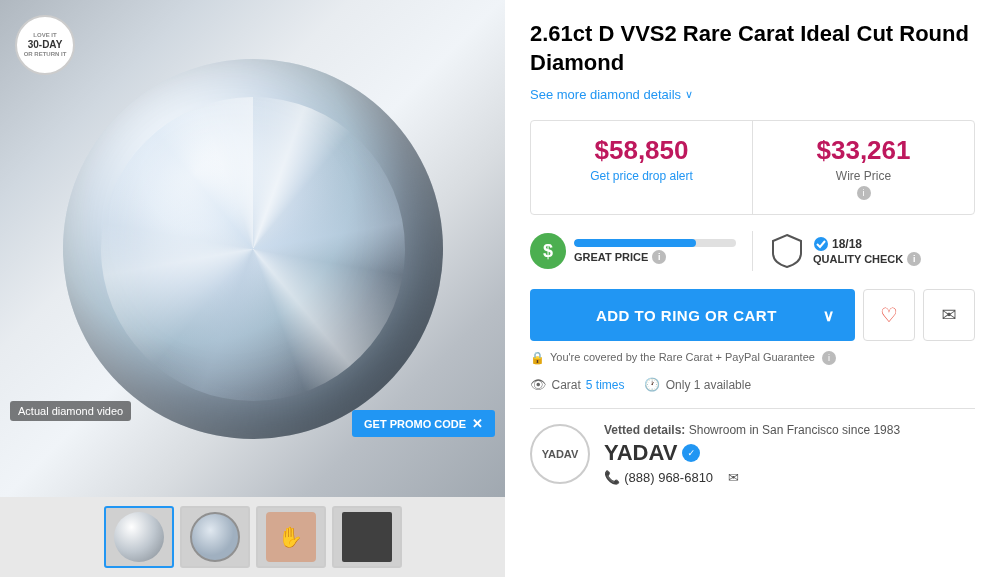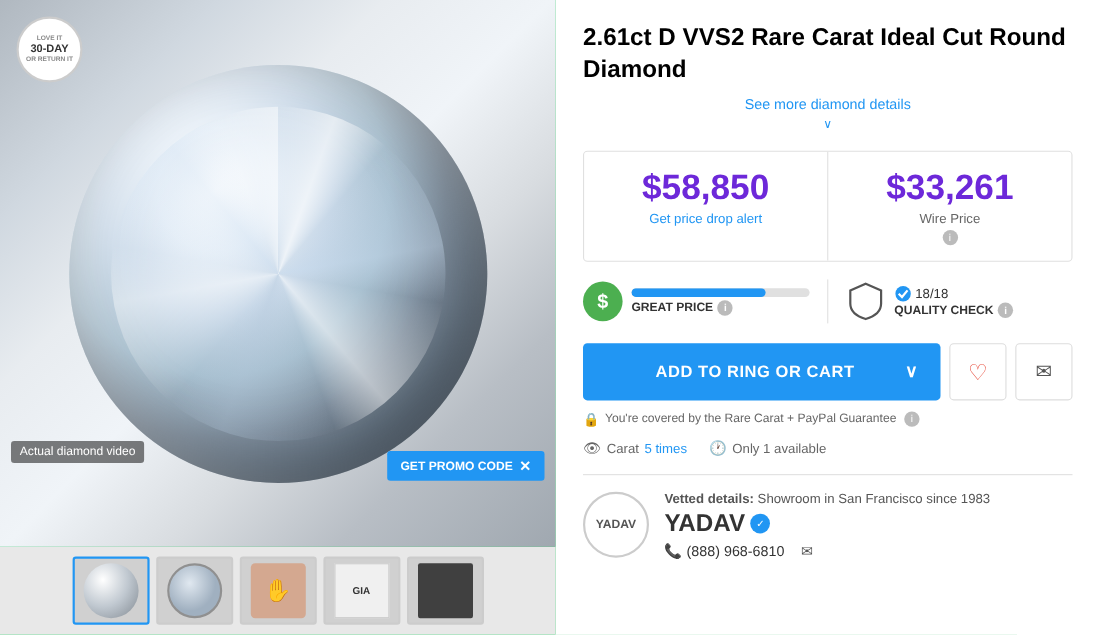--- a/index.html
+++ b/index.html
@@ -1,20 +1,20 @@
 <!DOCTYPE html>
 <html><head>
   <meta charset="utf-8">
   <style>
     * { box-sizing: border-box; margin: 0; padding: 0; }
     body { font-family: Arial, sans-serif; background: #f5f5f5; color: #333; font-size: 14px; }
     .page { width: 1000px; height: 577px; background: #fff; display: flex; overflow: hidden; }
     
     
-    .left-panel { width: 505px; flex-shrink: 0; display: flex; flex-direction: column; background: #22c55e; position: relative; }
+    .left-panel { width: 505px; flex-shrink: 0; display: flex; flex-direction: column; background: #a3a3a3; position: relative; }
     .diamond-image { flex: 1; background: linear-gradient(135deg, #b0b8c0 0%, #d0d8e0 20%, #e8ecf0 35%, #f0f4f8 50%, #d8dce0 65%, #b8bec5 80%, #a0a8b0 100%); display: flex; align-items: center; justify-content: center; position: relative; overflow: hidden; }
     
     
     .diamond-visual { width: 380px; height: 380px; border-radius: 50%; background: radial-gradient(ellipse at 35% 30%, #ffffff 0%, #e8f0f8 15%, #c8d8e8 30%, #a8c0d0 45%, #8090a0 60%, #607080 75%, #405060 90%); position: relative; overflow: hidden; box-shadow: inset -20px -20px 60px rgba(0,0,0,0.3), inset 20px 20px 60px rgba(255,255,255,0.5); }
     .diamond-visual::before { content: ''; position: absolute; top: 10%; left: 10%; right: 10%; bottom: 10%; border-radius: 50%; background: conic-gradient(from 0deg, transparent 0deg, rgba(255,255,255,0.6) 20deg, transparent 40deg, rgba(200,220,240,0.4) 80deg, transparent 100deg, rgba(255,255,255,0.5) 140deg, transparent 160deg, rgba(180,200,220,0.3) 200deg, transparent 220deg, rgba(255,255,255,0.4) 260deg, transparent 280deg, rgba(200,220,240,0.3) 320deg, transparent 340deg, rgba(255,255,255,0.5) 360deg); }
     
     .badge-30day { position: absolute; top: 15px; left: 15px; width: 60px; height: 60px; background: white; border-radius: 50%; border: 2px solid #ccc; display: flex; flex-direction: column; align-items: center; justify-content: center; font-size: 7px; font-weight: bold; color: #555; text-align: center; line-height: 1.2; }
     .badge-30day .love { font-size: 6px; color: #888; }
     .badge-30day .days { font-size: 10px; color: #333; font-weight: bold; }
     .badge-30day .returns { font-size: 6px; color: #888; }
@@ -32,28 +32,28 @@
     .thumb-pattern { width: 50px; height: 50px; border-radius: 50%; background: radial-gradient(ellipse at 40% 35%, #e0e8f0, #a0b0c0 60%); border: 2px solid #909090; }
     .thumb-hand { width: 50px; height: 50px; background: #d4a890; border-radius: 4px; display: flex; align-items: center; justify-content: center; font-size: 20px; }
     .thumb-gia { width: 50px; height: 50px; background: #f0f0f0; display: flex; align-items: center; justify-content: center; font-size: 9px; font-weight: bold; color: #333; border: 1px solid #ccc; }
     .thumb-box { width: 50px; height: 50px; background: #404040; border-radius: 2px; }
     
     
     .right-panel { flex: 1; padding: 20px 25px; overflow-y: auto; background: #fff; }
     
     .product-title { font-size: 22px; font-weight: 600; color: #000000; line-height: 1.3; margin-bottom: 10px; }
     
-    .see-more-link { color: #2196f3; font-size: 13px; cursor: pointer; display: flex; align-items: center; gap: 4px; margin-bottom: 18px; flex-direction: column; }
+    .see-more-link { color: #2196f3; font-size: 13px; cursor: pointer; display: flex; align-items: center; gap: 4px; margin-bottom: 18px; }
     .chevron-down { font-size: 11px; }
     
     
     .price-section { display: flex; gap: 0; margin-bottom: 16px; border: 1px solid #e0e0e0; border-radius: 4px; overflow: hidden; }
     .price-box { flex: 1; padding: 14px 16px; text-align: center; }
     .price-box:first-child { border-right: 1px solid #e0e0e0; }
-    .price-amount { font-size: 32px; font-weight: bold; color: #6d28d9; }
+    .price-amount { font-size: 26px; font-weight: bold; color: #be185d; }
     .price-label { font-size: 12px; color: #2196f3; margin-top: 3px; cursor: pointer; }
     .price-label-gray { font-size: 12px; color: #666; margin-top: 3px; display: flex; align-items: center; justify-content: center; gap: 3px; flex-direction: column; }
     .info-icon { width: 14px; height: 14px; border-radius: 50%; background: #bbb; color: white; font-size: 9px; display: inline-flex; align-items: center; justify-content: center; cursor: pointer; }
     
     
     .badges-row { display: flex; gap: 16px; margin-bottom: 18px; align-items: center; }
     .badge-item { display: flex; align-items: center; gap: 8px; flex: 1; }
     .badge-icon-dollar { width: 36px; height: 36px; border-radius: 50%; background: #4caf50; color: white; font-size: 18px; font-weight: bold; display: flex; align-items: center; justify-content: center; }
     .badge-price-bar { flex: 1; }
     .price-bar-track { height: 8px; background: #e0e0e0; border-radius: 4px; overflow: hidden; margin-bottom: 3px; }
@@ -123,23 +123,20 @@
       <div class="thumb">
         <div class="thumb-circle"></div>
       </div>
       <div class="thumb">
         <div class="thumb-pattern"></div>
       </div>
       <div class="thumb">
         <div class="thumb-hand">✋</div>
       </div>
       <div class="thumb">
-        <div class="thumb-gia">GIA</div>
-      </div>
-      <div class="thumb">
         <div class="thumb-box"></div>
       </div>
     </div>
   </div>
 
   <div class="right-panel">
 
     <h1 class="product-title">2.61ct D VVS2 Rare Carat Ideal Cut Round Diamond</h1>
 
     <div class="see-more-link">
@@ -183,21 +180,21 @@
           <svg width="32" height="36" viewBox="0 0 32 36" fill="none">
             <path d="M16 2 L30 8 L30 20 Q30 30 16 34 Q2 30 2 20 L2 8 Z" stroke="#555" stroke-width="2" fill="none"></path>
           </svg>
         </div>
         <div class="badge-quality">
           <div class="quality-score">
             <svg width="16" height="16" viewBox="0 0 16 16">
               <circle cx="8" cy="8" r="7" fill="#2196f3"></circle>
               <path d="M4 8 L7 11 L12 5" stroke="white" stroke-width="2" fill="none"></path>
             </svg>
-            <span style="font-size:12px; font-weight:normal; color:#333;">18/18</span>
+            <span style="font-size:12px; font-weight:bold; color:#333;">18/18</span>
           </div>
           <div class="badge-text">
             <span>QUALITY CHECK</span>
             <span class="info-icon">i</span>
           </div>
         </div>
       </div>
     </div>
 
     <div class="cart-row">

